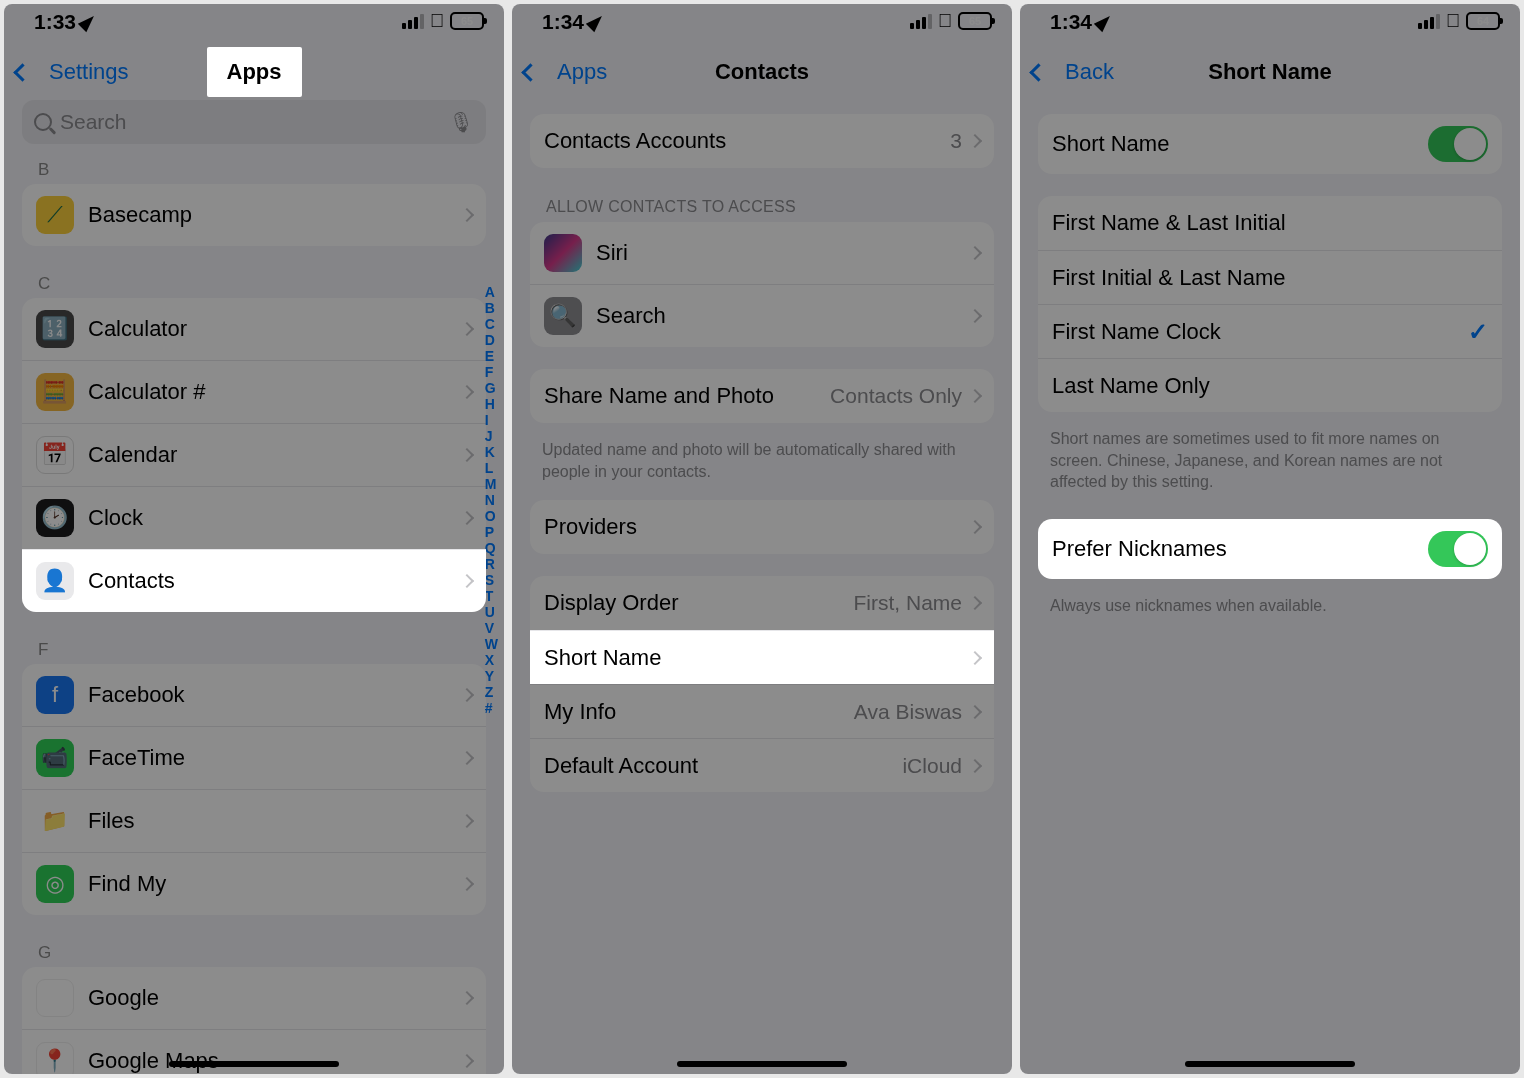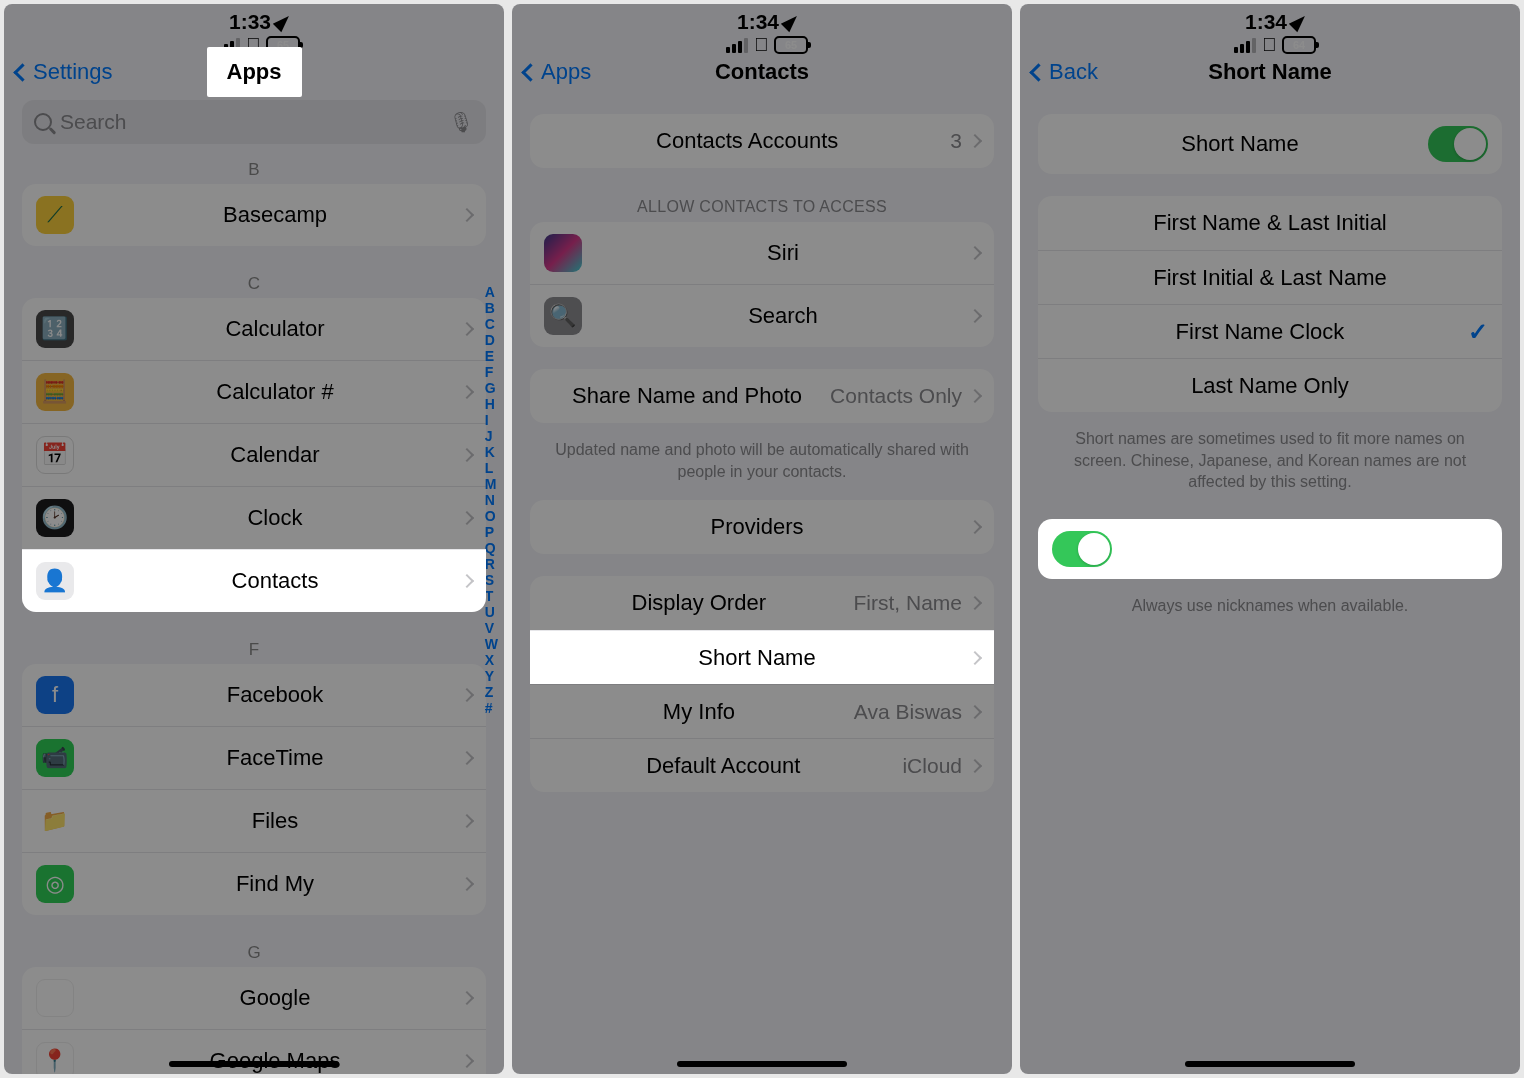--- a/index.html
+++ b/index.html
@@ -22,40 +22,40 @@
   }
   .dim-overlay {
     position: absolute;
     inset: 0;
     background: rgba(0,0,0,0.45);
     pointer-events: none;
     z-index: 5;
   }
   
   .statusbar {
-    display:flex; justify-content:space-between; align-items:center;
-    padding: 6px 20px 0 30px; height:44px; font-weight:600; font-size:21px;flex-direction:column;
+    display:flex; justify-content:space-between; align-items:flex-start;
+    padding: 6px 20px 0 30px; height:44px; font-weight:600; font-size:21px;
   }
   .sb-left { display:flex; gap:4px; align-items:center;}
   .sb-right { display:flex; gap:6px; align-items:center;}
   .loc-icon { width:0;height:0;border-left:6px solid transparent;border-right:6px solid transparent;border-bottom:12px solid #000; transform:rotate(45deg) scaleY(1.4); margin-left:2px;}
   .bars { display:flex; gap:2px; align-items:flex-end;}
   .bars span{background:#000;width:4px;border-radius:1px;}
   .bars span:nth-child(1){height:6px;}
   .bars span:nth-child(2){height:9px;}
   .bars span:nth-child(3){height:12px;}
   .bars span:nth-child(4){height:15px;background:rgba(0,0,0,0.25);}
   .wifi{font-size:19px;}
   .batt{border:2px solid #000;border-radius:5px;width:34px;height:18px;position:relative;padding:1px;}
   .batt::after{content:"";position:absolute;right:-5px;top:4px;width:3px;height:6px;background:#000;border-radius:0 2px 2px 0;}
   .batt-fill{background:#000;height:100%;border-radius:2px;}
   .batt-txt{position:absolute;inset:0;font-size:11px;font-weight:700;color:#fff;display:flex;align-items:center;justify-content:center;}
   
   .navhdr{display:flex;align-items:center;height:48px;padding:0 12px;position:relative;}
-  .back-btn{display:flex;align-items:center;gap:2px;color:#007aff;font-size:22px;}
+  .back-btn{display:flex;align-items:center;gap:18px;color:#007aff;font-size:22px;}
   .chev-left{width:13px;height:13px;border-left:3px solid #007aff;border-bottom:3px solid #007aff;transform:rotate(45deg);margin-right:2px;}
   .title-ctr{position:absolute;left:0;right:0;text-align:center;font-size:22px;font-weight:600;}
   .title-highlight{background:#fff;display:inline-block;padding:12px 20px;border-radius:2px;position:relative;z-index:20;}
   
   .searchbar{margin:4px 18px 10px;background:#e4e4e9;border-radius:12px;height:44px;display:flex;align-items:center;padding:0 12px;gap:8px;color:#8a8a8e;font-size:21px;}
   .search-icon{width:18px;height:18px;border:2.5px solid #8a8a8e;border-radius:50%;position:relative;}
   .search-icon::after{content:"";position:absolute;width:2.5px;height:8px;background:#8a8a8e;bottom:-6px;right:-3px;transform:rotate(-45deg);border-radius:2px;}
   .mic{font-size:20px;margin-left:auto;}
   
   .sect-letter{font-size:17px;color:#888;padding:6px 34px 4px;font-weight:500;}
@@ -85,21 +85,21 @@
   .i-clock{background:#1c1c1e;}
   .i-contacts{background:#e9e9eb;}
   .i-facebook{background:#1877f2;}
   .i-facetime{background:#30d158;}
   .i-files{background:#fff;}
   .i-findmy{background:#30d158;}
   .i-google{background:#fff;border:1px solid #eee;}
   .i-maps{background:#fff;border:1px solid #eee;}
   .i-siri{background:linear-gradient(135deg,#3a3a8a,#d83a8a,#3ad8d8);}
   .i-search{background:#8e8e93;}
-  .scrollclip{height:calc(100% - 92px);overflow:hidden;text-align:center;}
+  .scrollclip{height:calc(100% - 92px);overflow:hidden;}
 </style>
 </head>
 <body>
 
 <div class="phone">
   <div class="dim-overlay"></div>
   <div class="statusbar">
     <div class="sb-left">
       <span>1:33</span>
       <span class="loc-icon"></span>
@@ -376,20 +376,21 @@
           <span class="check">✓</span>
         </div>
         <div class="row">
           <div class="row-label">Last Name Only</div>
         </div>
       </div>
   <div class="footer-txt" style="margin-top:-14px;">Short names are sometimes used to fit more names on screen. Chinese, Japanese, and Korean names are not affected by this setting.</div>
 
   <div class="group highlight-row" style="position:relative;z-index:20;margin-top:18px;">
     <div class="row">
+      <div class="row-label">Prefer Nicknames</div>
       <div class="toggle">
             <div class="knob"></div>
           </div>
     </div>
   </div>
   <div class="footer-txt" style="margin-top:-14px;">Always use nicknames when available.</div>
   </div>
   <div class="homebar"></div>
 </div>
 

